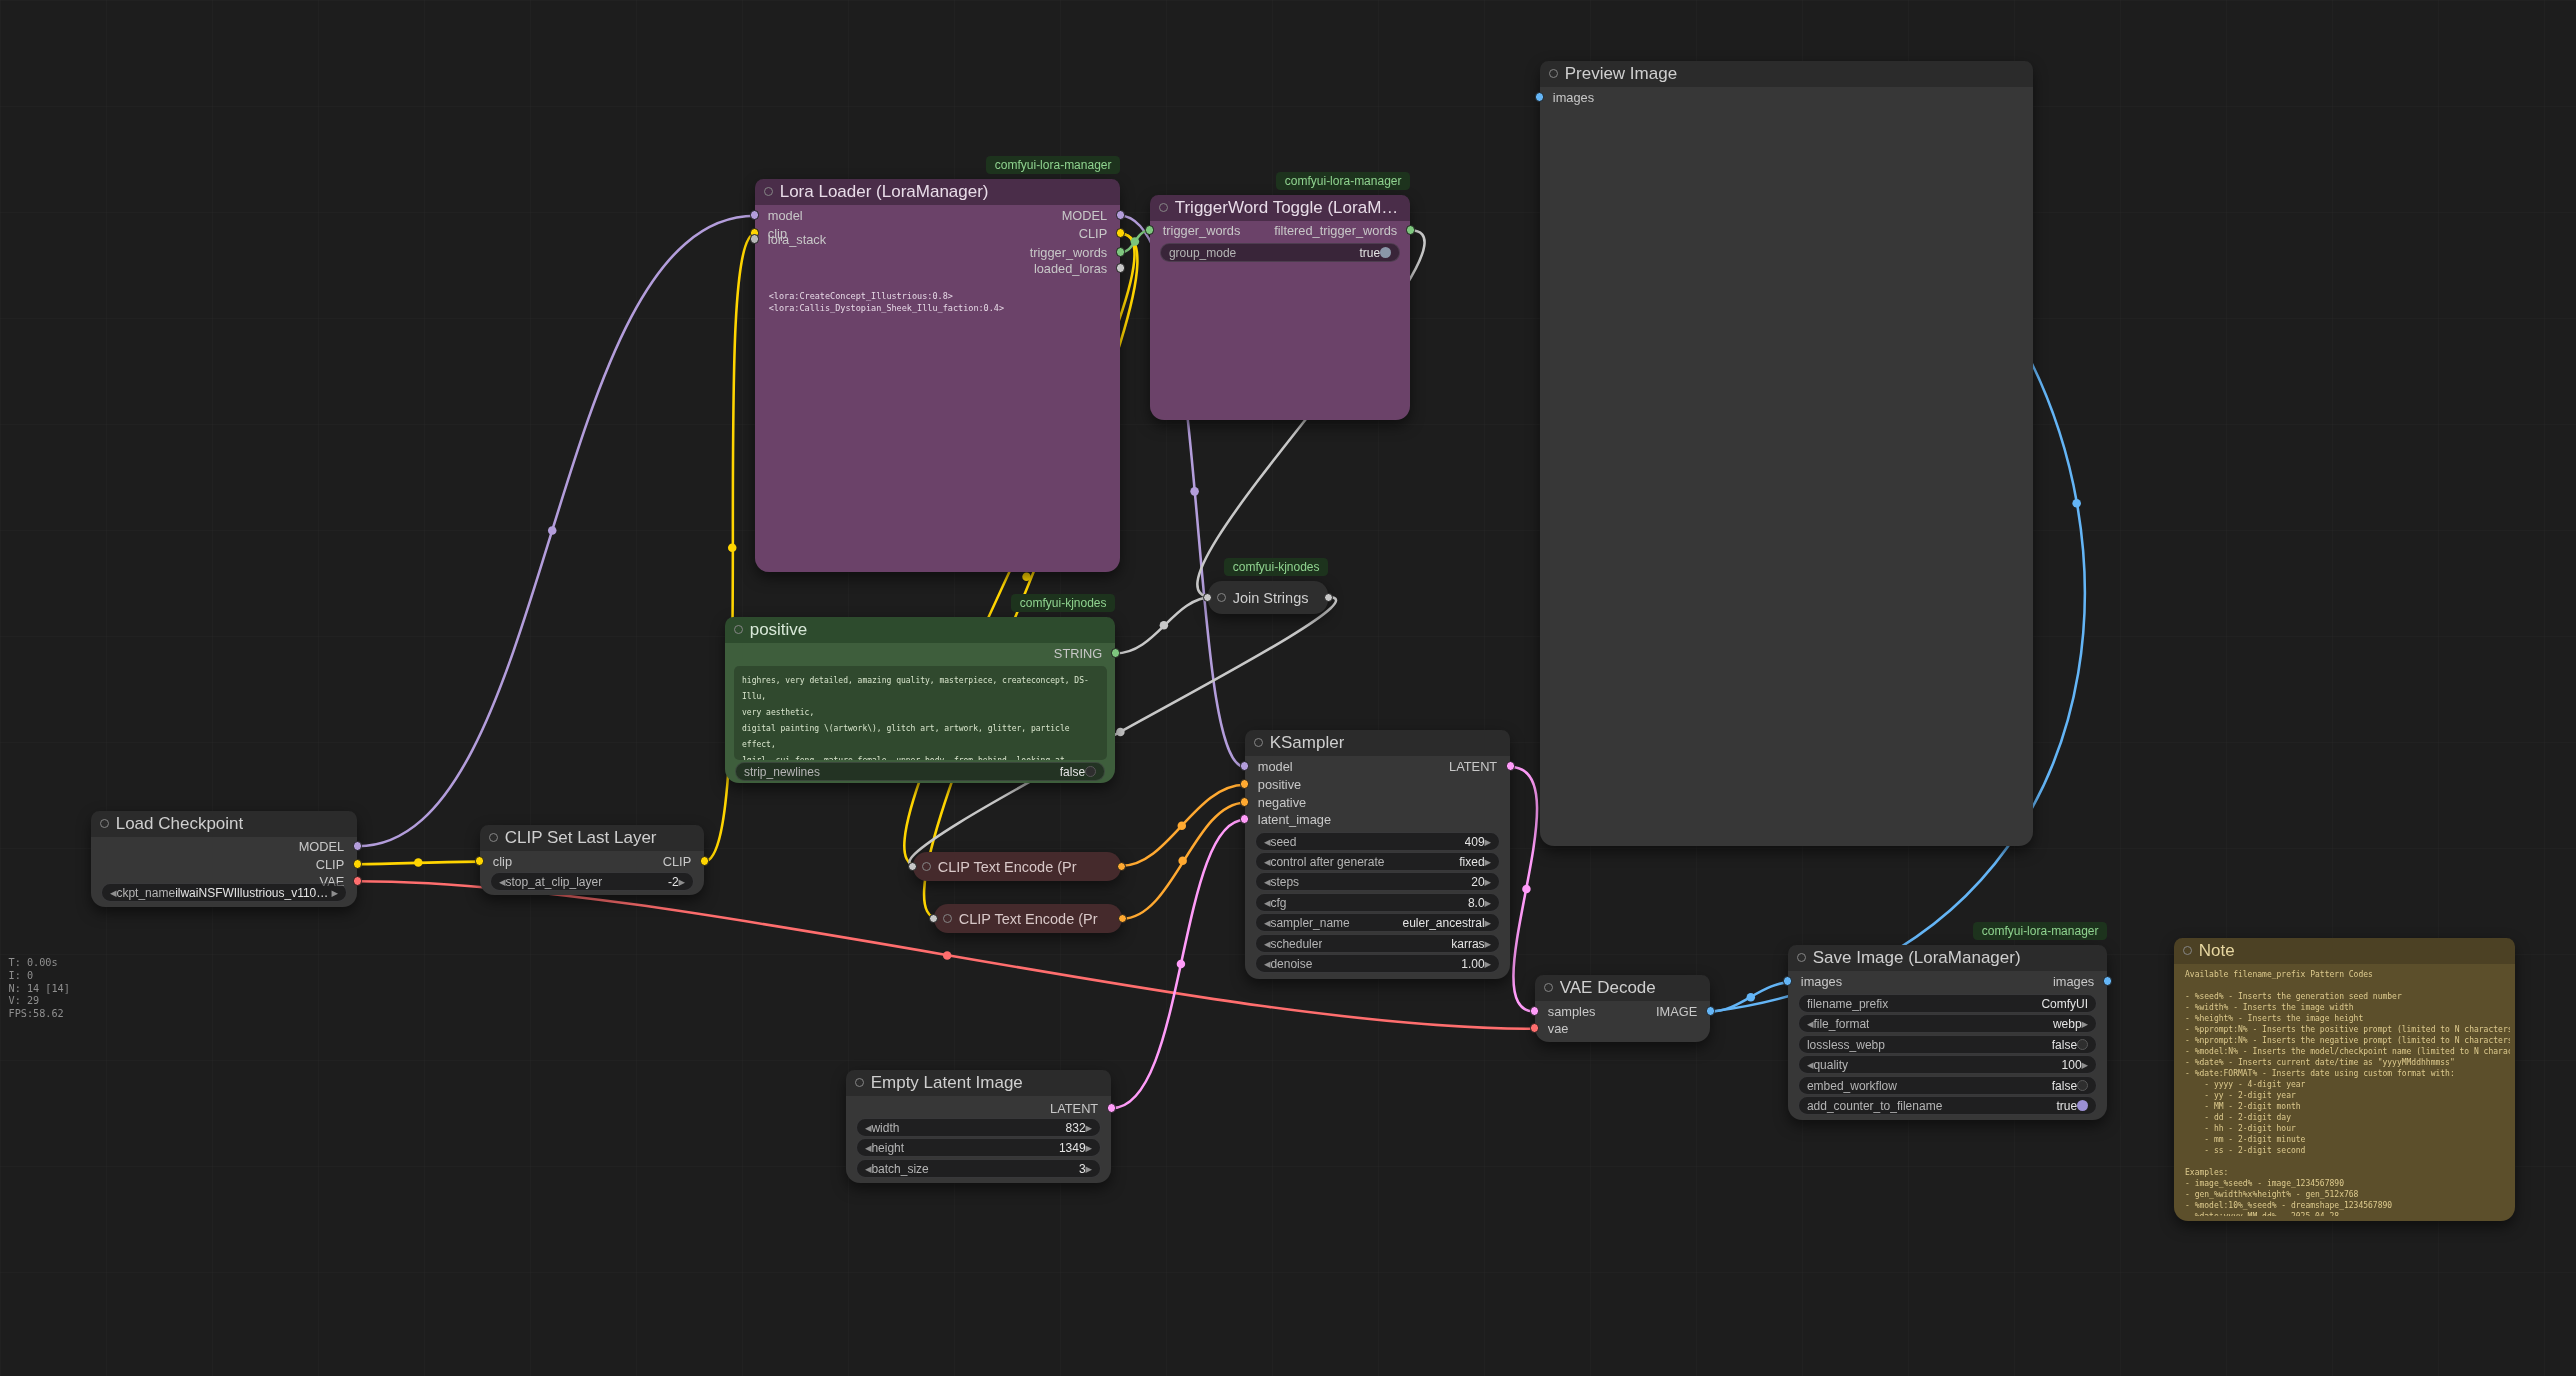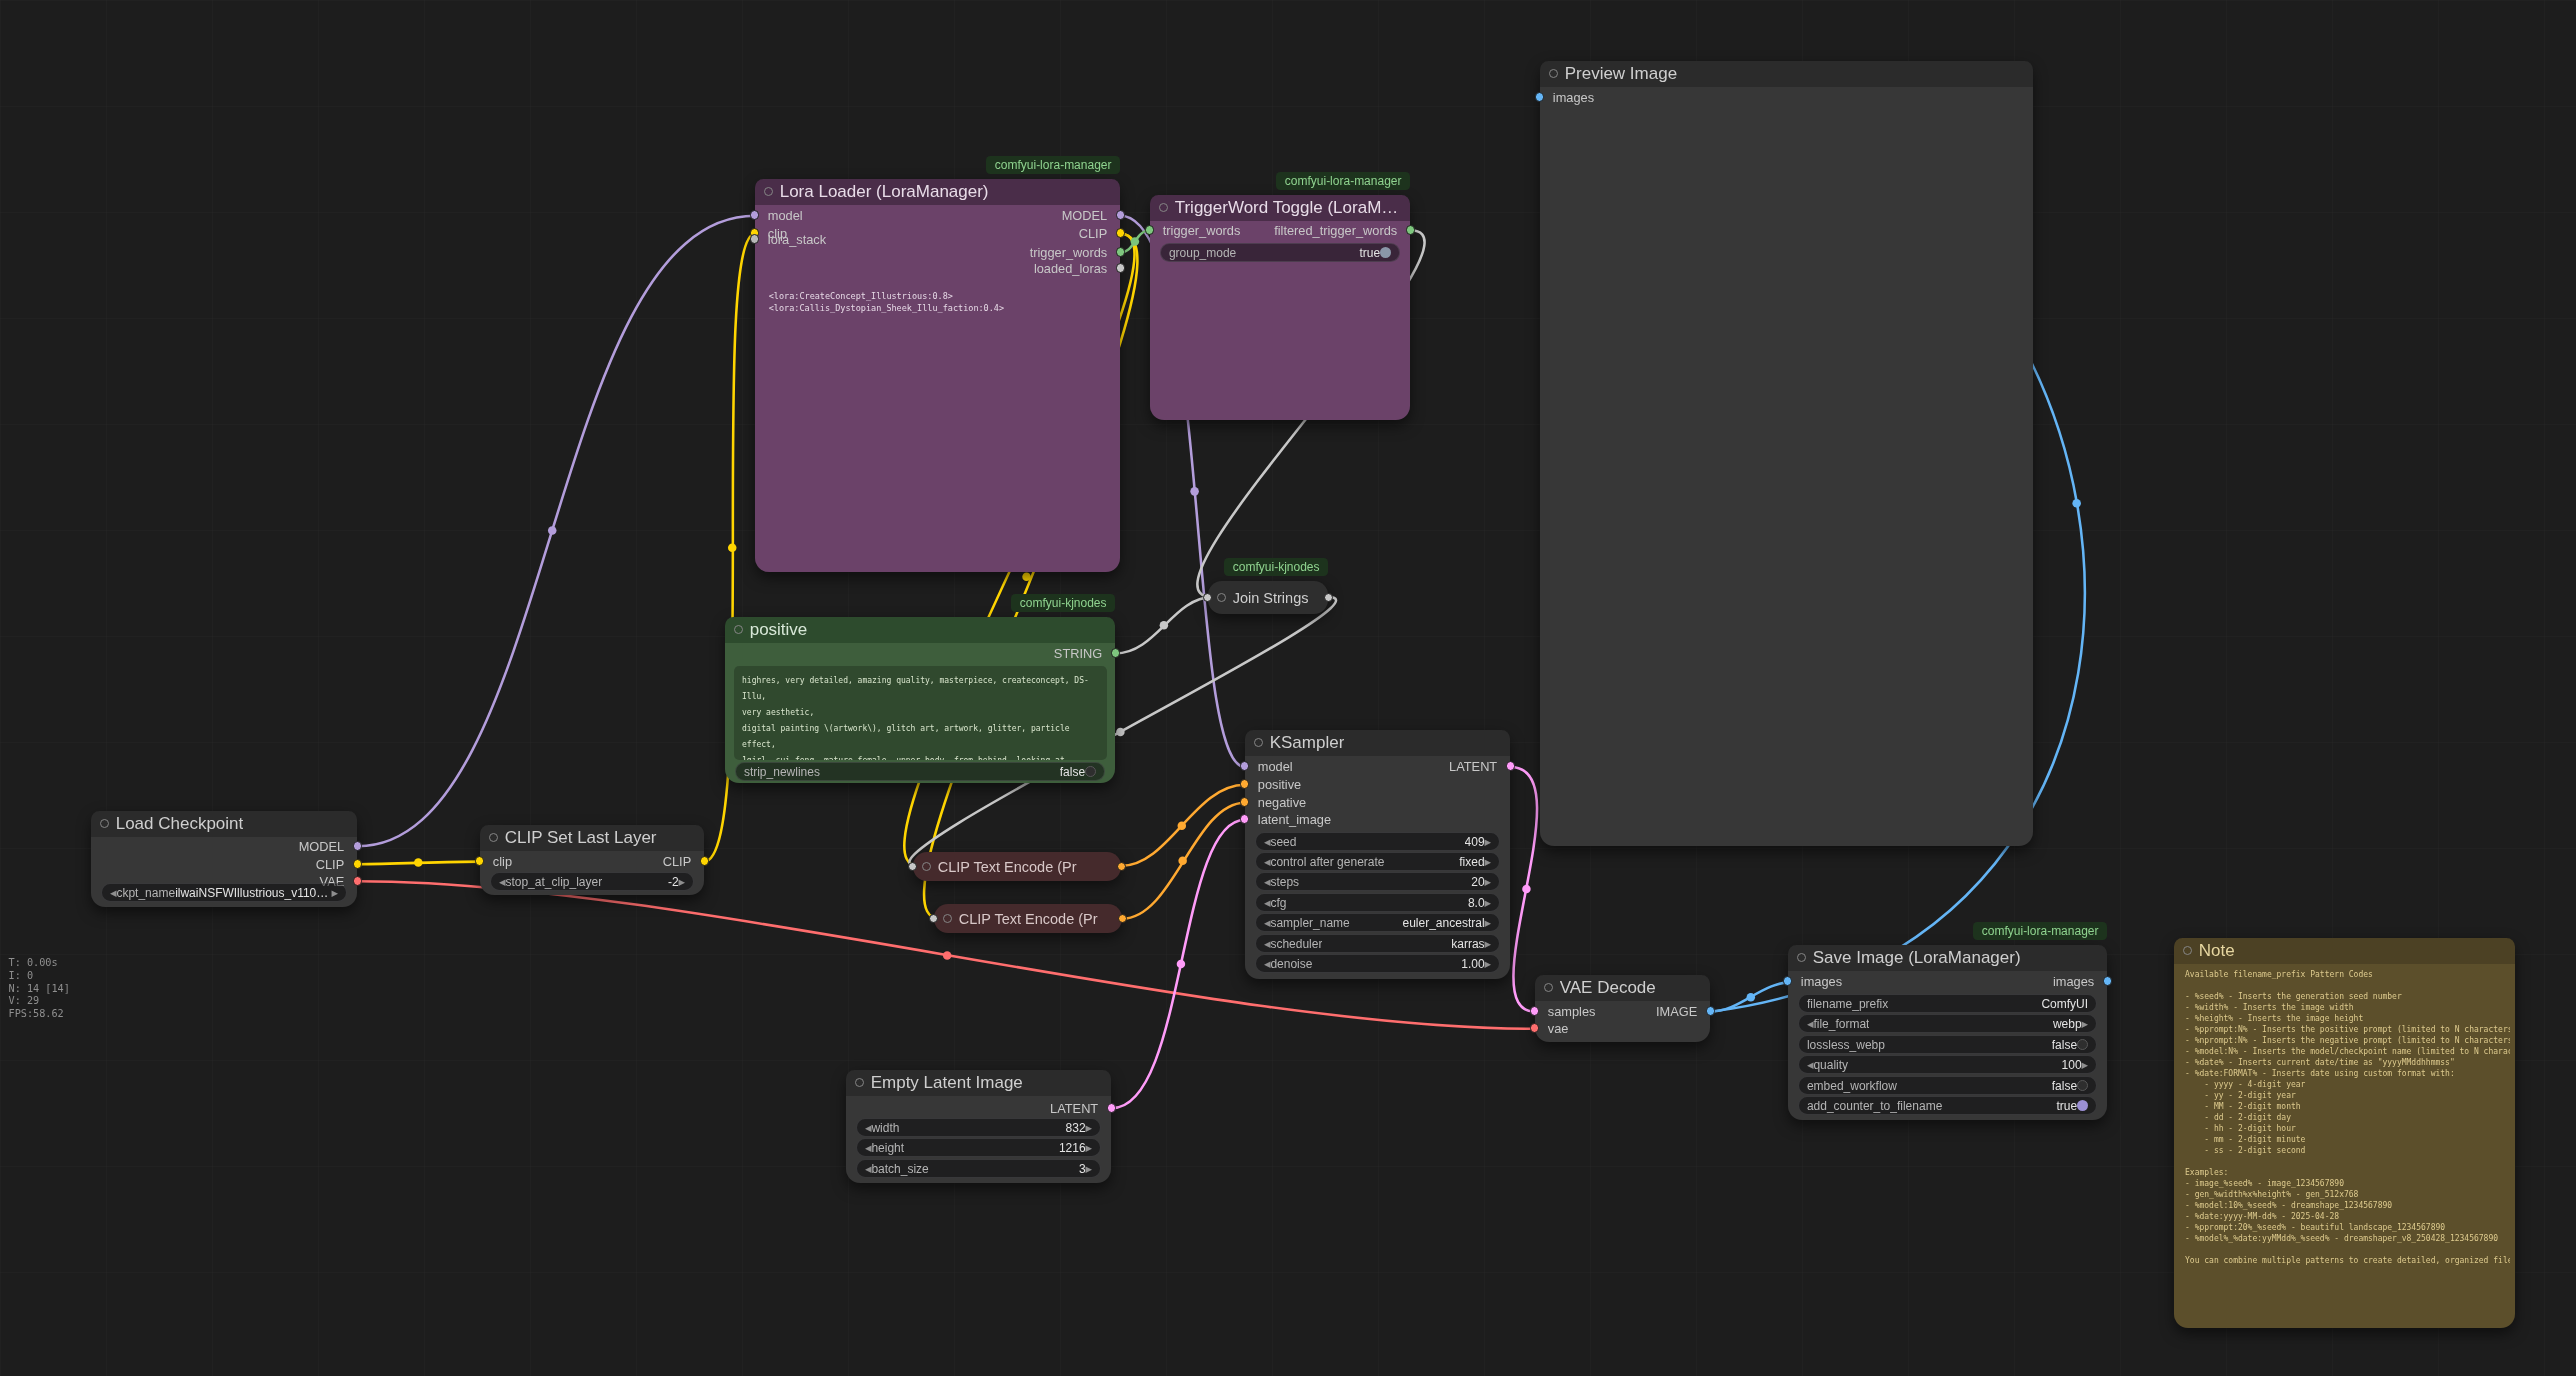--- a/index.html
+++ b/index.html
@@ -326,21 +326,21 @@
           <span class="arrow">◀</span>
           <span class="wlabel">width</span>
           <span class="spacer"></span>
           <span class="wvalue">832</span>
           <span class="arrow">▶</span>
         </div>
         <div class="widget number" style="top: 68px;">
           <span class="arrow">◀</span>
           <span class="wlabel">height</span>
           <span class="spacer"></span>
-          <span class="wvalue">1216</span>
+          <span class="wvalue">1349</span>
           <span class="arrow">▶</span>
         </div>
         <div class="widget number" style="top: 89px;">
           <span class="arrow">◀</span>
           <span class="wlabel">batch_size</span>
           <span class="spacer"></span>
           <span class="wvalue">3</span>
           <span class="arrow">▶</span>
         </div>
       </div>
@@ -417,21 +417,21 @@
       <div class="node std" style="left: 1540px; top: 61px; width: 493px; height: 785px;">
         <div class="title">
           <span class="tdot"></span>
           <span class="ttext">Preview Image</span>
         </div>
         <div class="slot in" style="top: 28px;">
           <span class="pdot" style="background: rgb(100, 181, 246);"></span>
           <span class="slabel">images</span>
         </div>
       </div>
-      <div class="node note-style" style="left: 2174px; top: 938px; width: 341px; height: 390px;">
+      <div class="node note-style" style="left: 2174px; top: 938px; width: 341px; height: 283px;">
         <div class="title">
           <span class="tdot"></span>
           <span class="ttext">Note</span>
         </div>
         <div class="notebody">Available filename_prefix Pattern Codes
 
 - %seed% - Inserts the generation seed number
 - %width% - Inserts the image width
 - %height% - Inserts the image height
 - %pprompt:N% - Inserts the positive prompt (limited to N characters)

